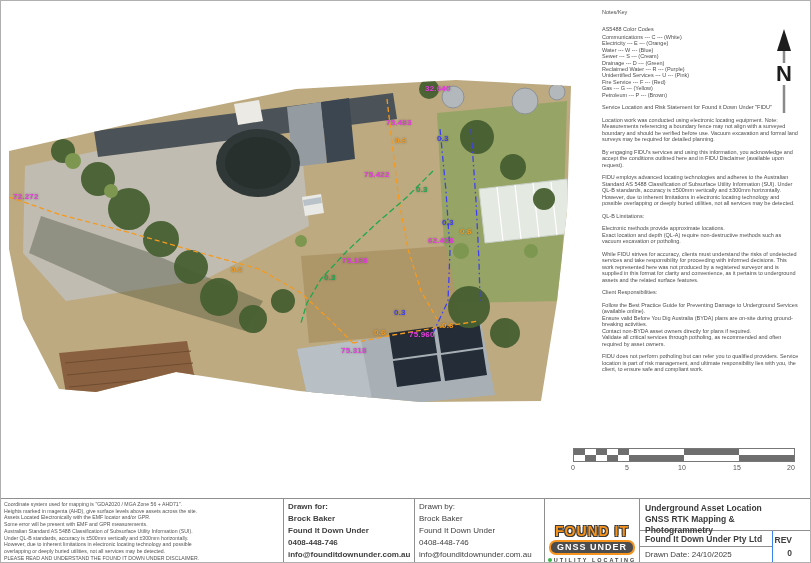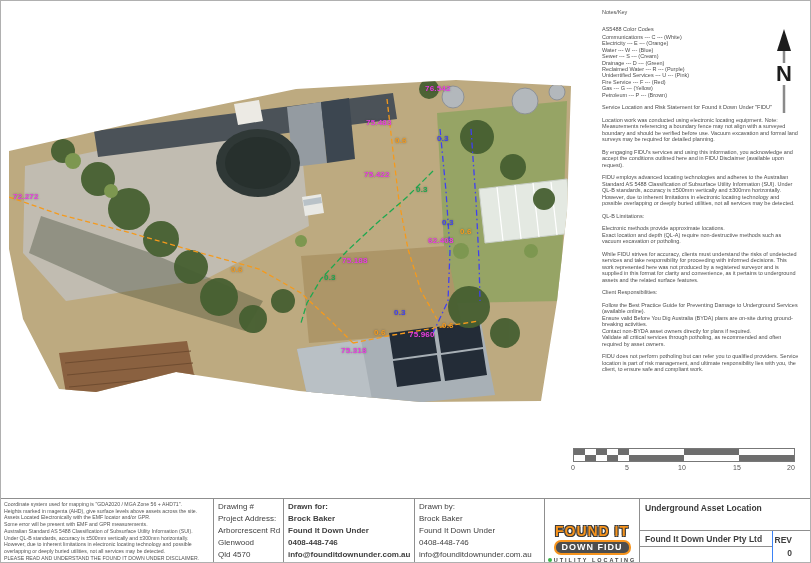--- a/index.html
+++ b/index.html
@@ -141,22 +141,22 @@
             <polyline points="352,342 392,334 440,326 478,320" stroke="#f59a1c" stroke-dasharray="5 3" fill="none"></polyline>
             <polyline points="386,98 392,150 398,200 407,248 420,290 436,318" stroke="#f59a1c" stroke-dasharray="5 3" fill="none"></polyline>
             <polyline points="439,128 445,190 449,250 447,300 432,332" stroke="#4040f2" stroke-dasharray="6 3 1.5 3" fill="none"></polyline>
             <polyline points="470,128 475,200 478,260 479,300" stroke="#4040f2" stroke-dasharray="6 3 1.5 3" fill="none"></polyline>
             <polyline points="432,170 406,196 376,222 346,250 320,278 306,302 300,322" stroke="#1fa84f" stroke-dasharray="6 3" fill="none"></polyline>
           </g>
       </g>
     </svg>
     <div class="ann-layer">
         <div class="ann" style="left: 12px; top: 191px; color: rgb(233, 60, 224);">72.272</div>
-        <div class="ann" style="left: 424px; top: 83px; color: rgb(233, 60, 224);">76.542</div>
-        <div class="ann" style="left: 365px; top: 117px; color: rgb(233, 60, 224);">75.483</div>
+        <div class="ann" style="left: 424px; top: 83px; color: rgb(233, 60, 224);">32.640</div>
+        <div class="ann" style="left: 385px; top: 117px; color: rgb(233, 60, 224);">75.483</div>
         <div class="ann" style="left: 394px; top: 135px; color: rgb(245, 154, 28);">0.6</div>
         <div class="ann" style="left: 436px; top: 133px; color: rgb(64, 64, 242);">0.3</div>
         <div class="ann" style="left: 363px; top: 169px; color: rgb(233, 60, 224); text-align: center;">75.422</div>
         <div class="ann" style="left: 415px; top: 184px; color: rgb(31, 168, 79);">0.3</div>
         <div class="ann" style="left: 441px; top: 217px; color: rgb(64, 64, 242);">0.3</div>
         <div class="ann" style="left: 459px; top: 226px; color: rgb(245, 154, 28);">0.6</div>
         <div class="ann" style="left: 427px; top: 235px; color: rgb(233, 60, 224);">62.408</div>
         <div class="ann" style="left: 341px; top: 255px; color: rgb(233, 60, 224);">75.188</div>
         <div class="ann" style="left: 323px; top: 272px; color: rgb(31, 168, 79);">0.3</div>
         <div class="ann" style="left: 230px; top: 264px; color: rgb(245, 154, 28);">0.6</div>
@@ -249,29 +249,20 @@
           <div class="disc-line">Assets Located Electronically with the EMF locator and/or GPR.</div>
           <div class="disc-line">Some error will be present with EMF and GPR measurements.</div>
           <div class="disc-line">Australian Standard AS 5488 Classification of Subsurface Utility Information (SUI).</div>
           <div class="disc-line">Under QL-B standards, accuracy is ±500mm vertically and ±300mm horizontally.</div>
           <div class="disc-line">However, due to inherent limitations in electronic locating technology and possible</div>
           <div class="disc-line">overlapping or deeply buried utilities, not all services may be detected.</div>
           <div class="disc-line">PLEASE READ AND UNDERSTAND THE FOUND IT DOWN UNDER DISCLAIMER.</div>
         </div>
     </div>
 
-    <div class="tb-cell tb-b">
-      <div>
-          <div class="tb-line">Drawing #</div>
-          <div class="tb-line">Project Address:</div>
-          <div class="tb-line">Arborcrescent Rd</div>
-          <div class="tb-line">Glenwood</div>
-          <div class="tb-line">Qld 4570</div>
-        </div>
-    </div>
 
     <div class="tb-cell tb-c">
       <div>
           <div class="tb-line">Drawn for:</div>
           <div class="tb-line">Brock Baker</div>
           <div class="tb-line">Found It Down Under</div>
           <div class="tb-line">0408-448-746</div>
           <div class="tb-line">info@founditdownunder.com.au</div>
         </div>
     </div>
@@ -282,33 +273,35 @@
           <div class="tb-line">Brock Baker</div>
           <div class="tb-line">Found It Down Under</div>
           <div class="tb-line">0408-448-746</div>
           <div class="tb-line">info@founditdownunder.com.au</div>
         </div>
     </div>
 
     <div class="tb-cell tb-e">
       <div class="logo-cell">
         <div class="logo-foundit">FOUND IT</div>
-        <div class="logo-downunder">DOWN FIDU</div>
+        <div class="logo-downunder">GNSS UNDER</div>
         <div class="logo-utility">
           <span class="logo-pin"></span>
           <span>UTILITY LOCATING</span>
         </div>
       </div>
     </div>
 
     <div class="tb-cell tb-f">
       <div class="tbf-title">
         <div>Underground Asset Location</div>
+        <div>GNSS RTK Mapping &amp; Photogrammetry</div>
       </div>
       <div class="tbf-mid">Found It Down Under Pty Ltd</div>
+      <div class="tbf-date">Drawn Date: 24/10/2025</div>
       <div class="tbf-rev">
         <div>REV</div>
         <div>0</div>
       </div>
     </div>
 
   </div>
 </div>
 
 </body></html>

